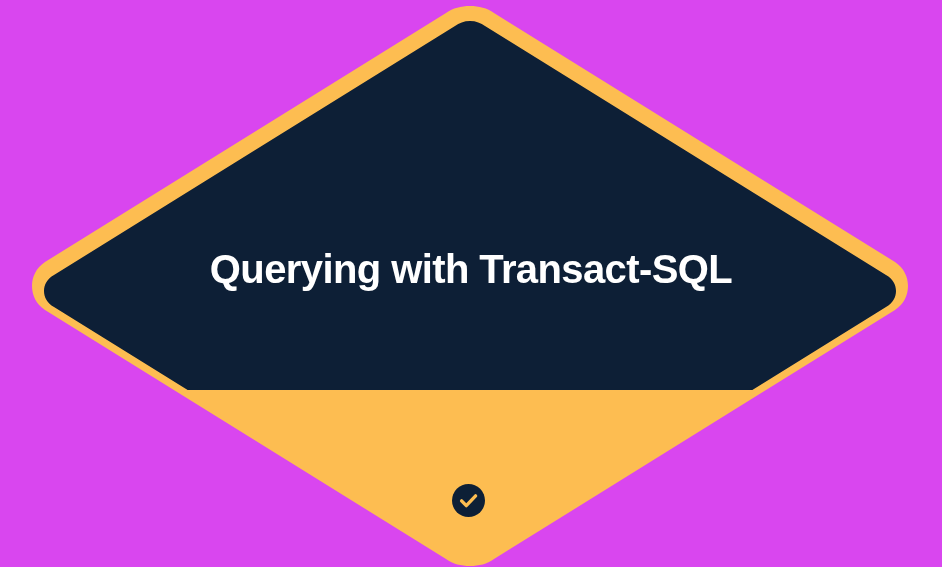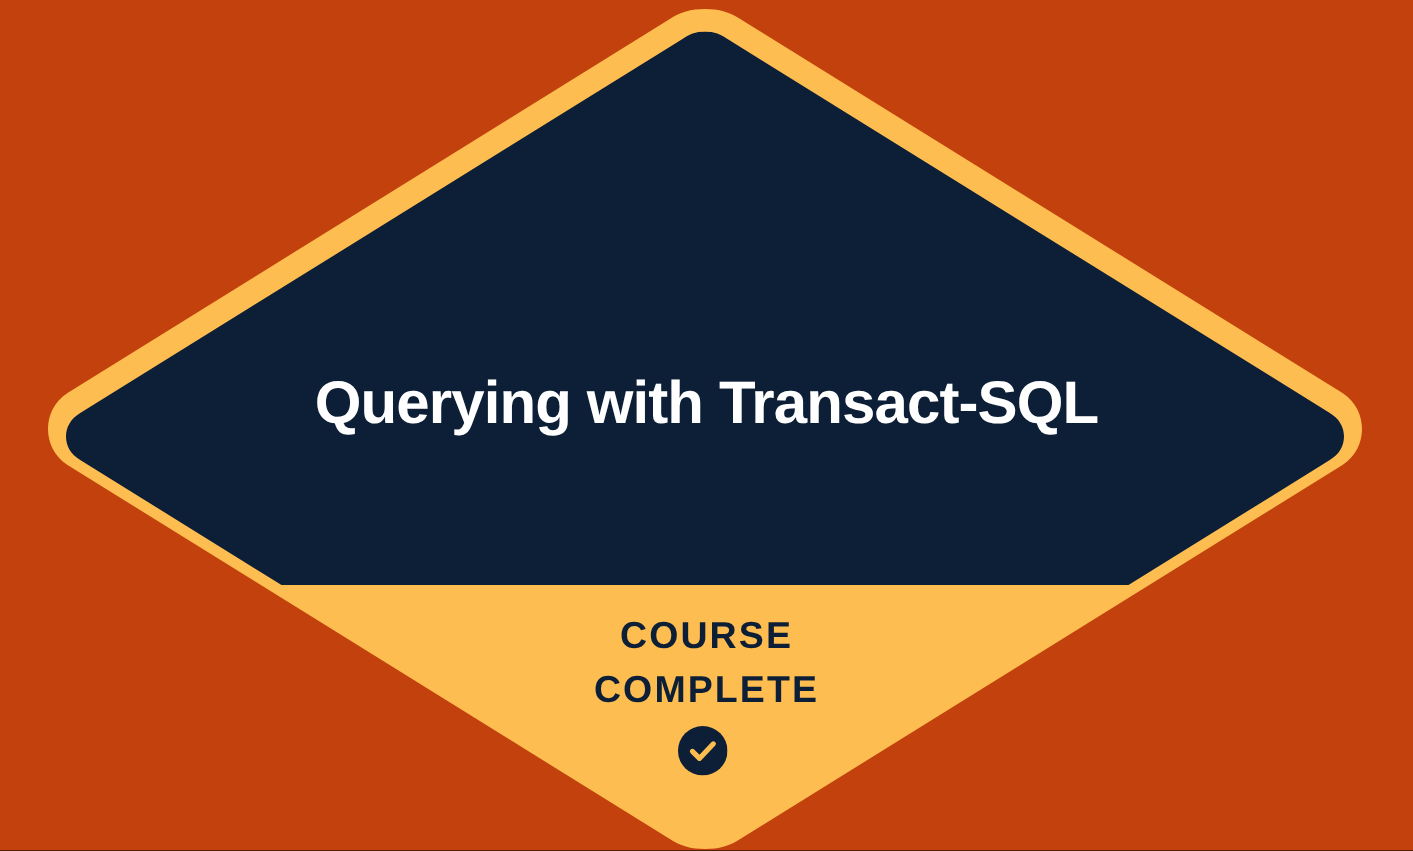--- a/index.html
+++ b/index.html
@@ -11,21 +11,21 @@
     width: 942px;
     height: 567px;
     overflow: hidden;
     font-family: "Liberation Sans", sans-serif;
   }
 
   #badge-stage {
     position: relative;
     width: 942px;
     height: 567px;
-    background: #c2410c;
+    background: #d946ef;
   }
 
   #badge-svg {
     position: absolute;
     left: 0;
     top: 0;
     width: 942px;
     height: 567px;
     display: block;
   }
@@ -112,23 +112,19 @@
              L 446 13
              C 453 8 461 6 470 6 Z" fill="#FDBD51"></path>
 
     <g clip-path="url(#upper-panel-clip)">
       <path id="navy-panel" clip-path="url(#inner-diamond-clip)" d="M 0 0 H 942 V 567 H 0 Z" fill="#0D1F36"></path>
     </g>
   </svg>
 
   <div class="overlay" id="course-title">Querying with Transact-SQL</div>
 
-  <div class="overlay" id="status-label">
-    <span class="status-line">COURSE</span>
-    <span class="status-line">COMPLETE</span>
-  </div>
 
   <svg id="completion-check-badge" viewBox="0 0 33 33">
     <circle cx="16.5" cy="16.5" r="16.5" fill="#0D1F36"></circle>
     <path d="M 9.6 16.9 L 14.3 21.6 L 23.6 11.9" fill="none" stroke="#FDBD51" stroke-width="3.4" stroke-linecap="round" stroke-linejoin="round"></path>
   </svg>
 
 </div>
 
 </body></html>

